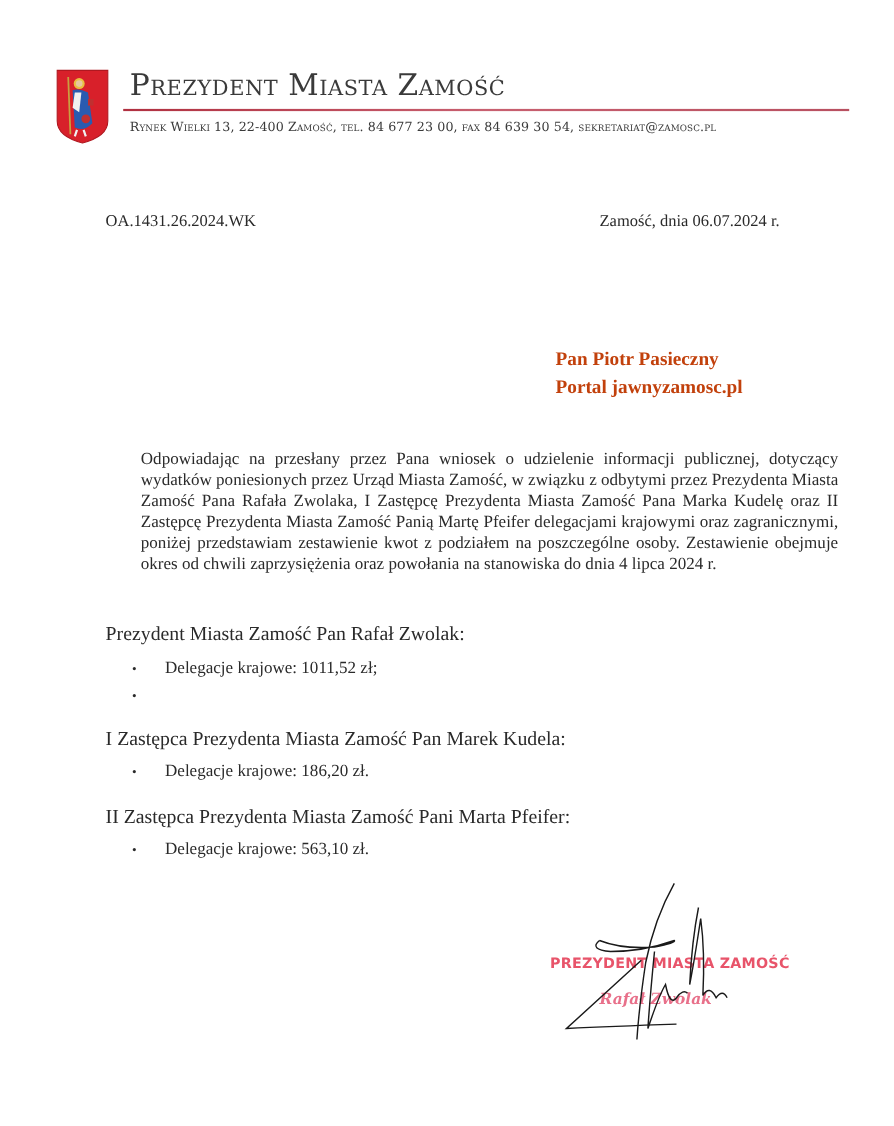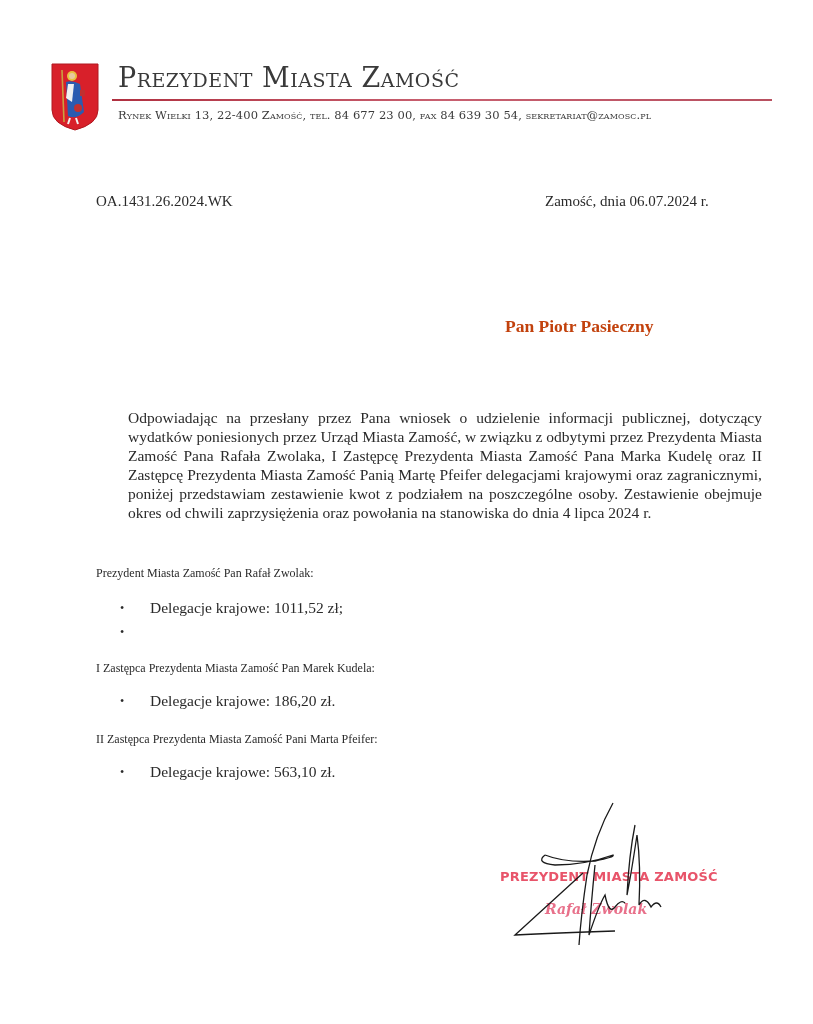--- a/index.html
+++ b/index.html
@@ -12,21 +12,21 @@
     .lh-rule { left: 112px; top: 99px; width: 660px; height: 2px; background: linear-gradient(90deg, #b03040 0%, #c86070 50%, #b85060 100%); }
     .lh-address { left: 118px; top: 108px; font-family: "DejaVu Serif", serif; font-size: 11.5px; color: #3a3a3a; font-variant: small-caps; white-space: nowrap; letter-spacing: 0.1px; }
 
     .ref { left: 96px; top: 193px; font-size: 15px; }
     .date { left: 545px; top: 193px; font-size: 15px; }
 
     .addressee { left: 505px; top: 314px; font-size: 17.5px; font-weight: bold; line-height: 25px; color: #c2410c; }
 
     .body-text { left: 96px; top: 408px; width: 634px; font-size: 15.5px; line-height: 19px; text-align: justify; margin-left: 32px; }
 
-    .person { font-size: 12px; }
+    .person { font-size: 18px; }
     .p1 { left: 96px; top: 566px; }
     .p2 { left: 96px; top: 661px; }
     .p3 { left: 96px; top: 732px; }
 
     ul.items { margin: 0; padding: 0; list-style: none; }
     ul.items li { position: relative; padding-left: 30px; font-size: 15.5px; line-height: 24px; }
     ul.items li .bullet { position: absolute; left: 0; top: 0; font-size: 12px; }
     .l1 { left: 120px; top: 596px; }
     .l2 { left: 120px; top: 689px; }
     .l3 { left: 120px; top: 760px; }
@@ -51,20 +51,21 @@
 </svg>
 <div class="abs lh-title">Prezydent Miasta Zamość</div>
 <div class="abs lh-rule"></div>
 <div class="abs lh-address">Rynek Wielki 13, 22-400 Zamość, tel. 84 677 23 00, fax 84 639 30 54, sekretariat@zamosc.pl</div>
 
 <div class="abs ref">OA.1431.26.2024.WK</div>
 <div class="abs date">Zamość, dnia 06.07.2024 r.</div>
 
 <div class="abs addressee">
   <div>Pan Piotr Pasieczny</div>
+  <div>Portal jawnyzamosc.pl</div>
 </div>
 
 <div class="abs body-text">Odpowiadając na przesłany przez Pana wniosek o udzielenie informacji publicznej, dotyczący wydatków poniesionych przez Urząd Miasta Zamość, w związku z odbytymi przez Prezydenta Miasta Zamość Pana Rafała Zwolaka, I Zastępcę Prezydenta Miasta Zamość Pana Marka Kudelę oraz II Zastępcę Prezydenta Miasta Zamość Panią Martę Pfeifer delegacjami krajowymi oraz zagranicznymi, poniżej przedstawiam zestawienie kwot z podziałem na poszczególne osoby. Zestawienie obejmuje okres od chwili zaprzysiężenia oraz powołania na stanowiska do dnia 4 lipca 2024 r.</div>
 
 <div class="abs person p1">Prezydent Miasta Zamość Pan Rafał Zwolak:</div>
 <ul class="abs items l1">
   <li><span class="bullet">•</span><span>Delegacje krajowe: 1011,52 zł;</span></li>
   <li><span class="bullet">•</span></li>
 </ul>
 

